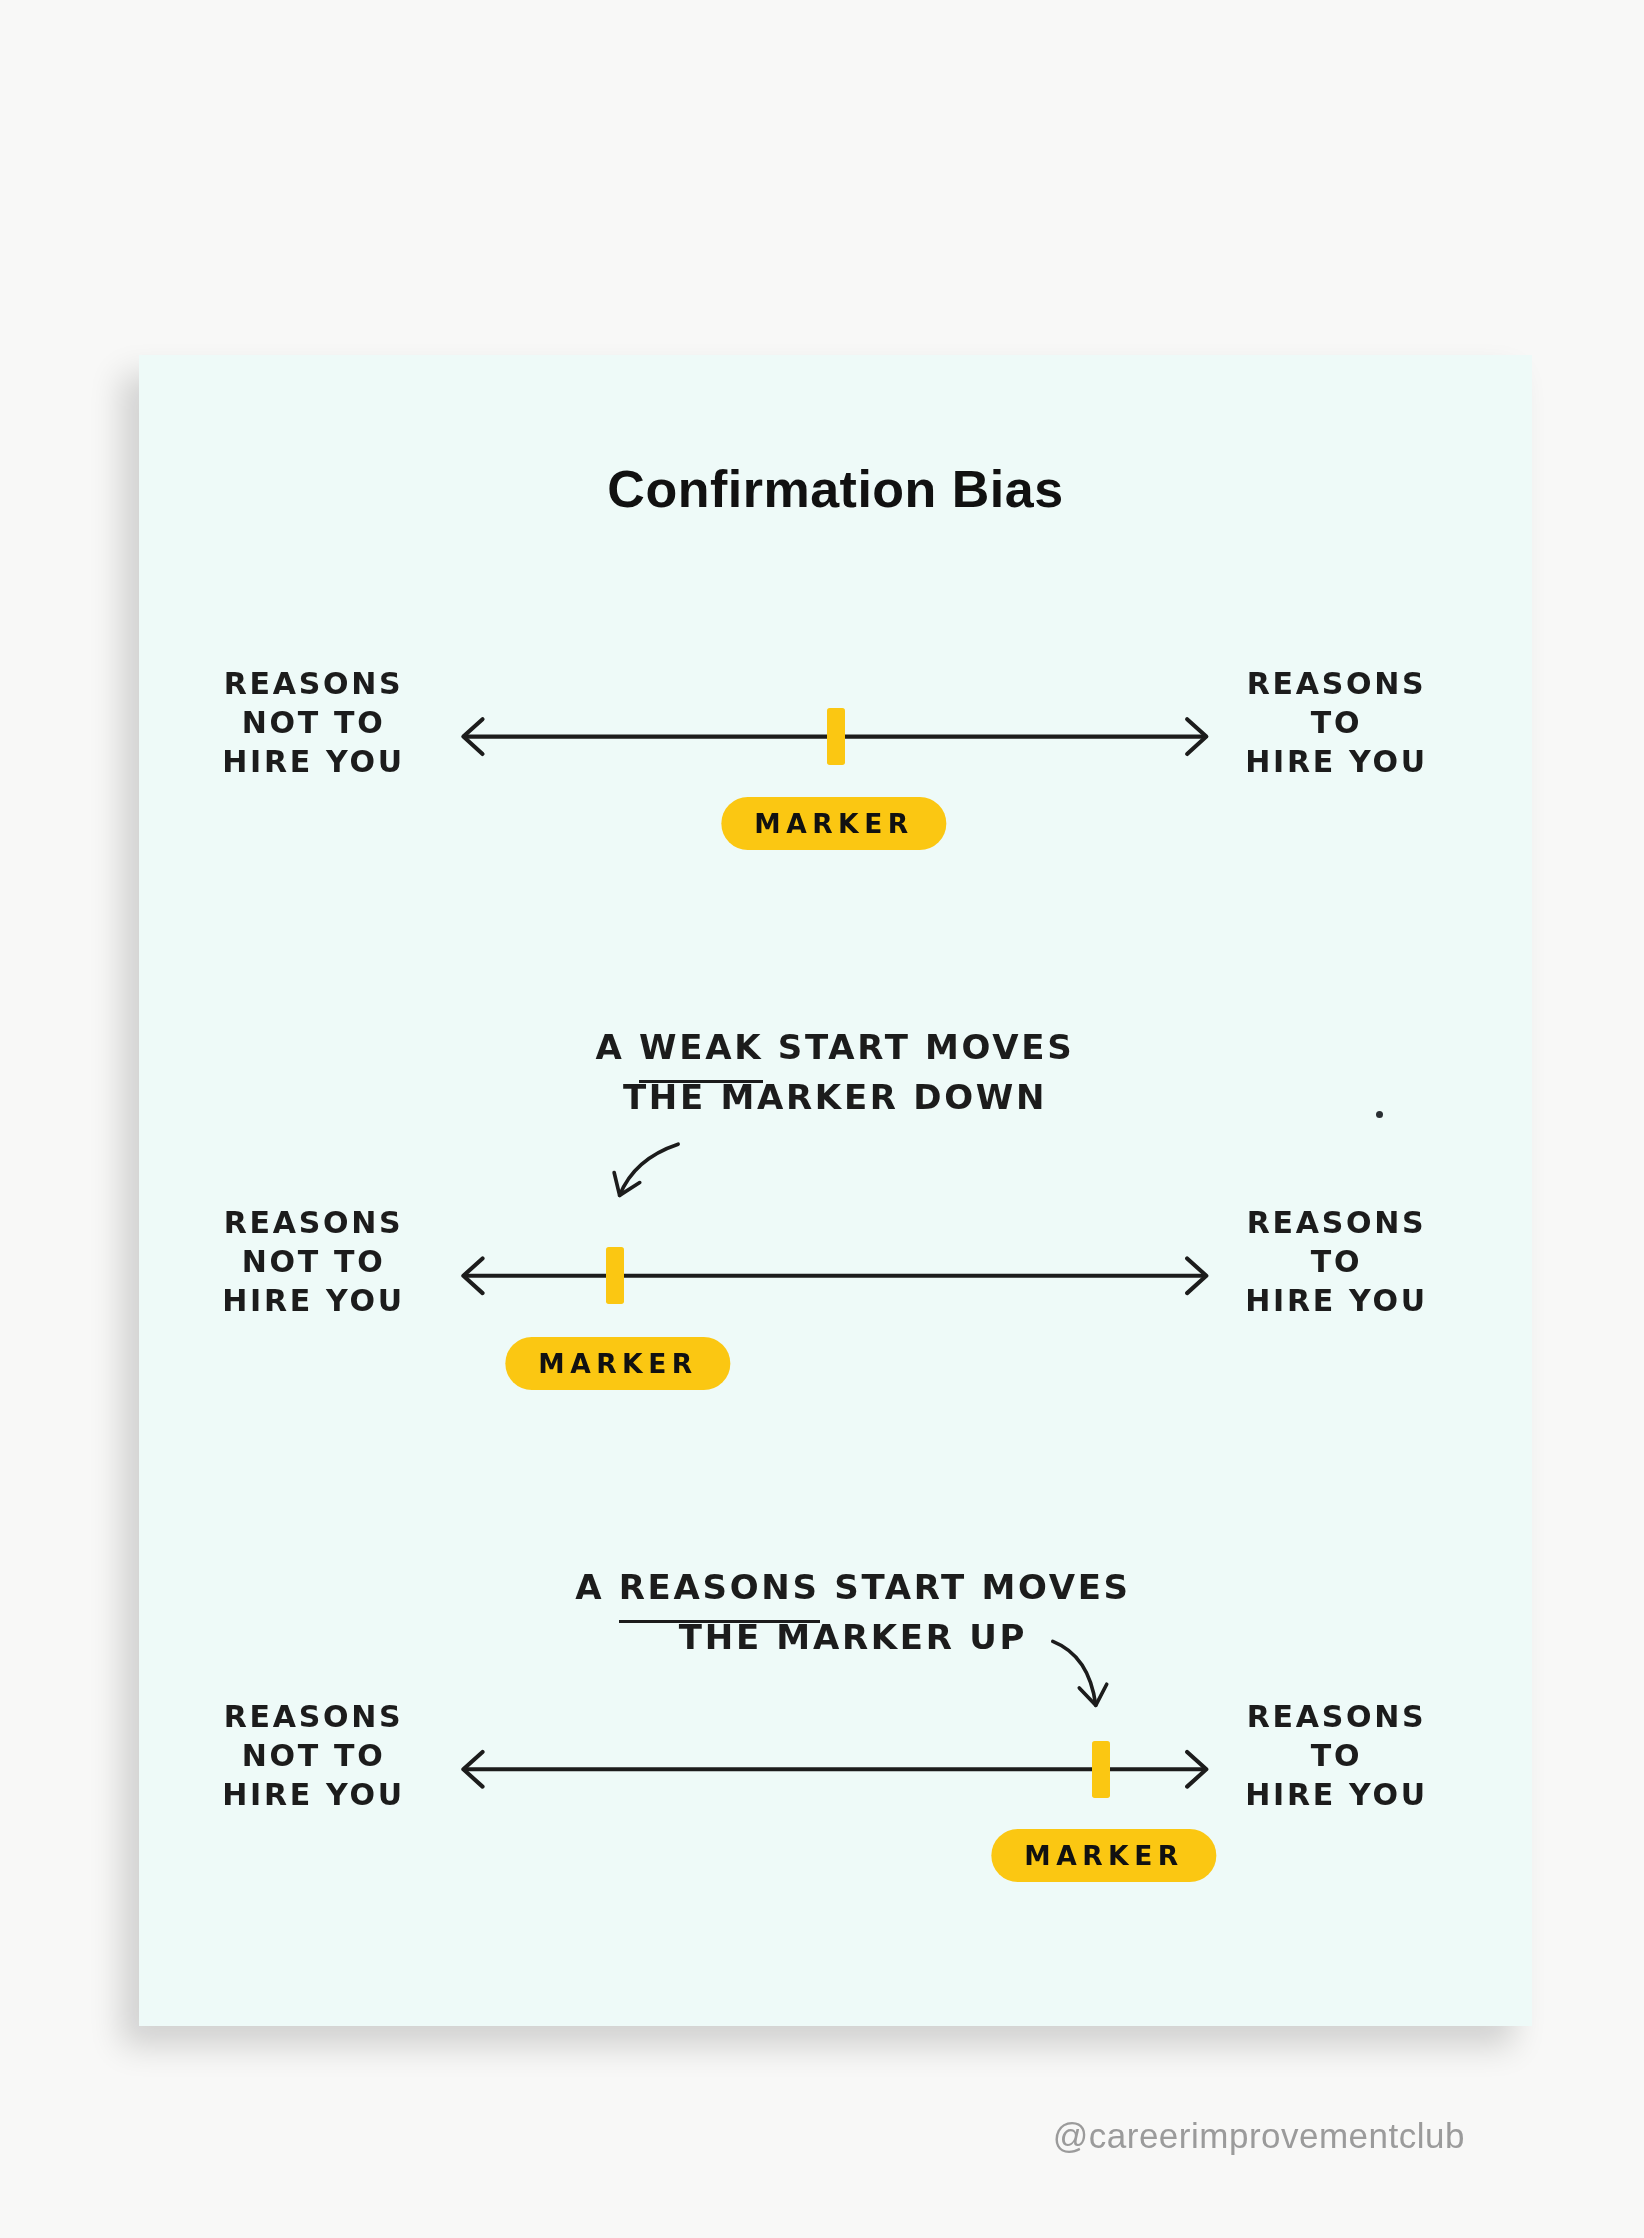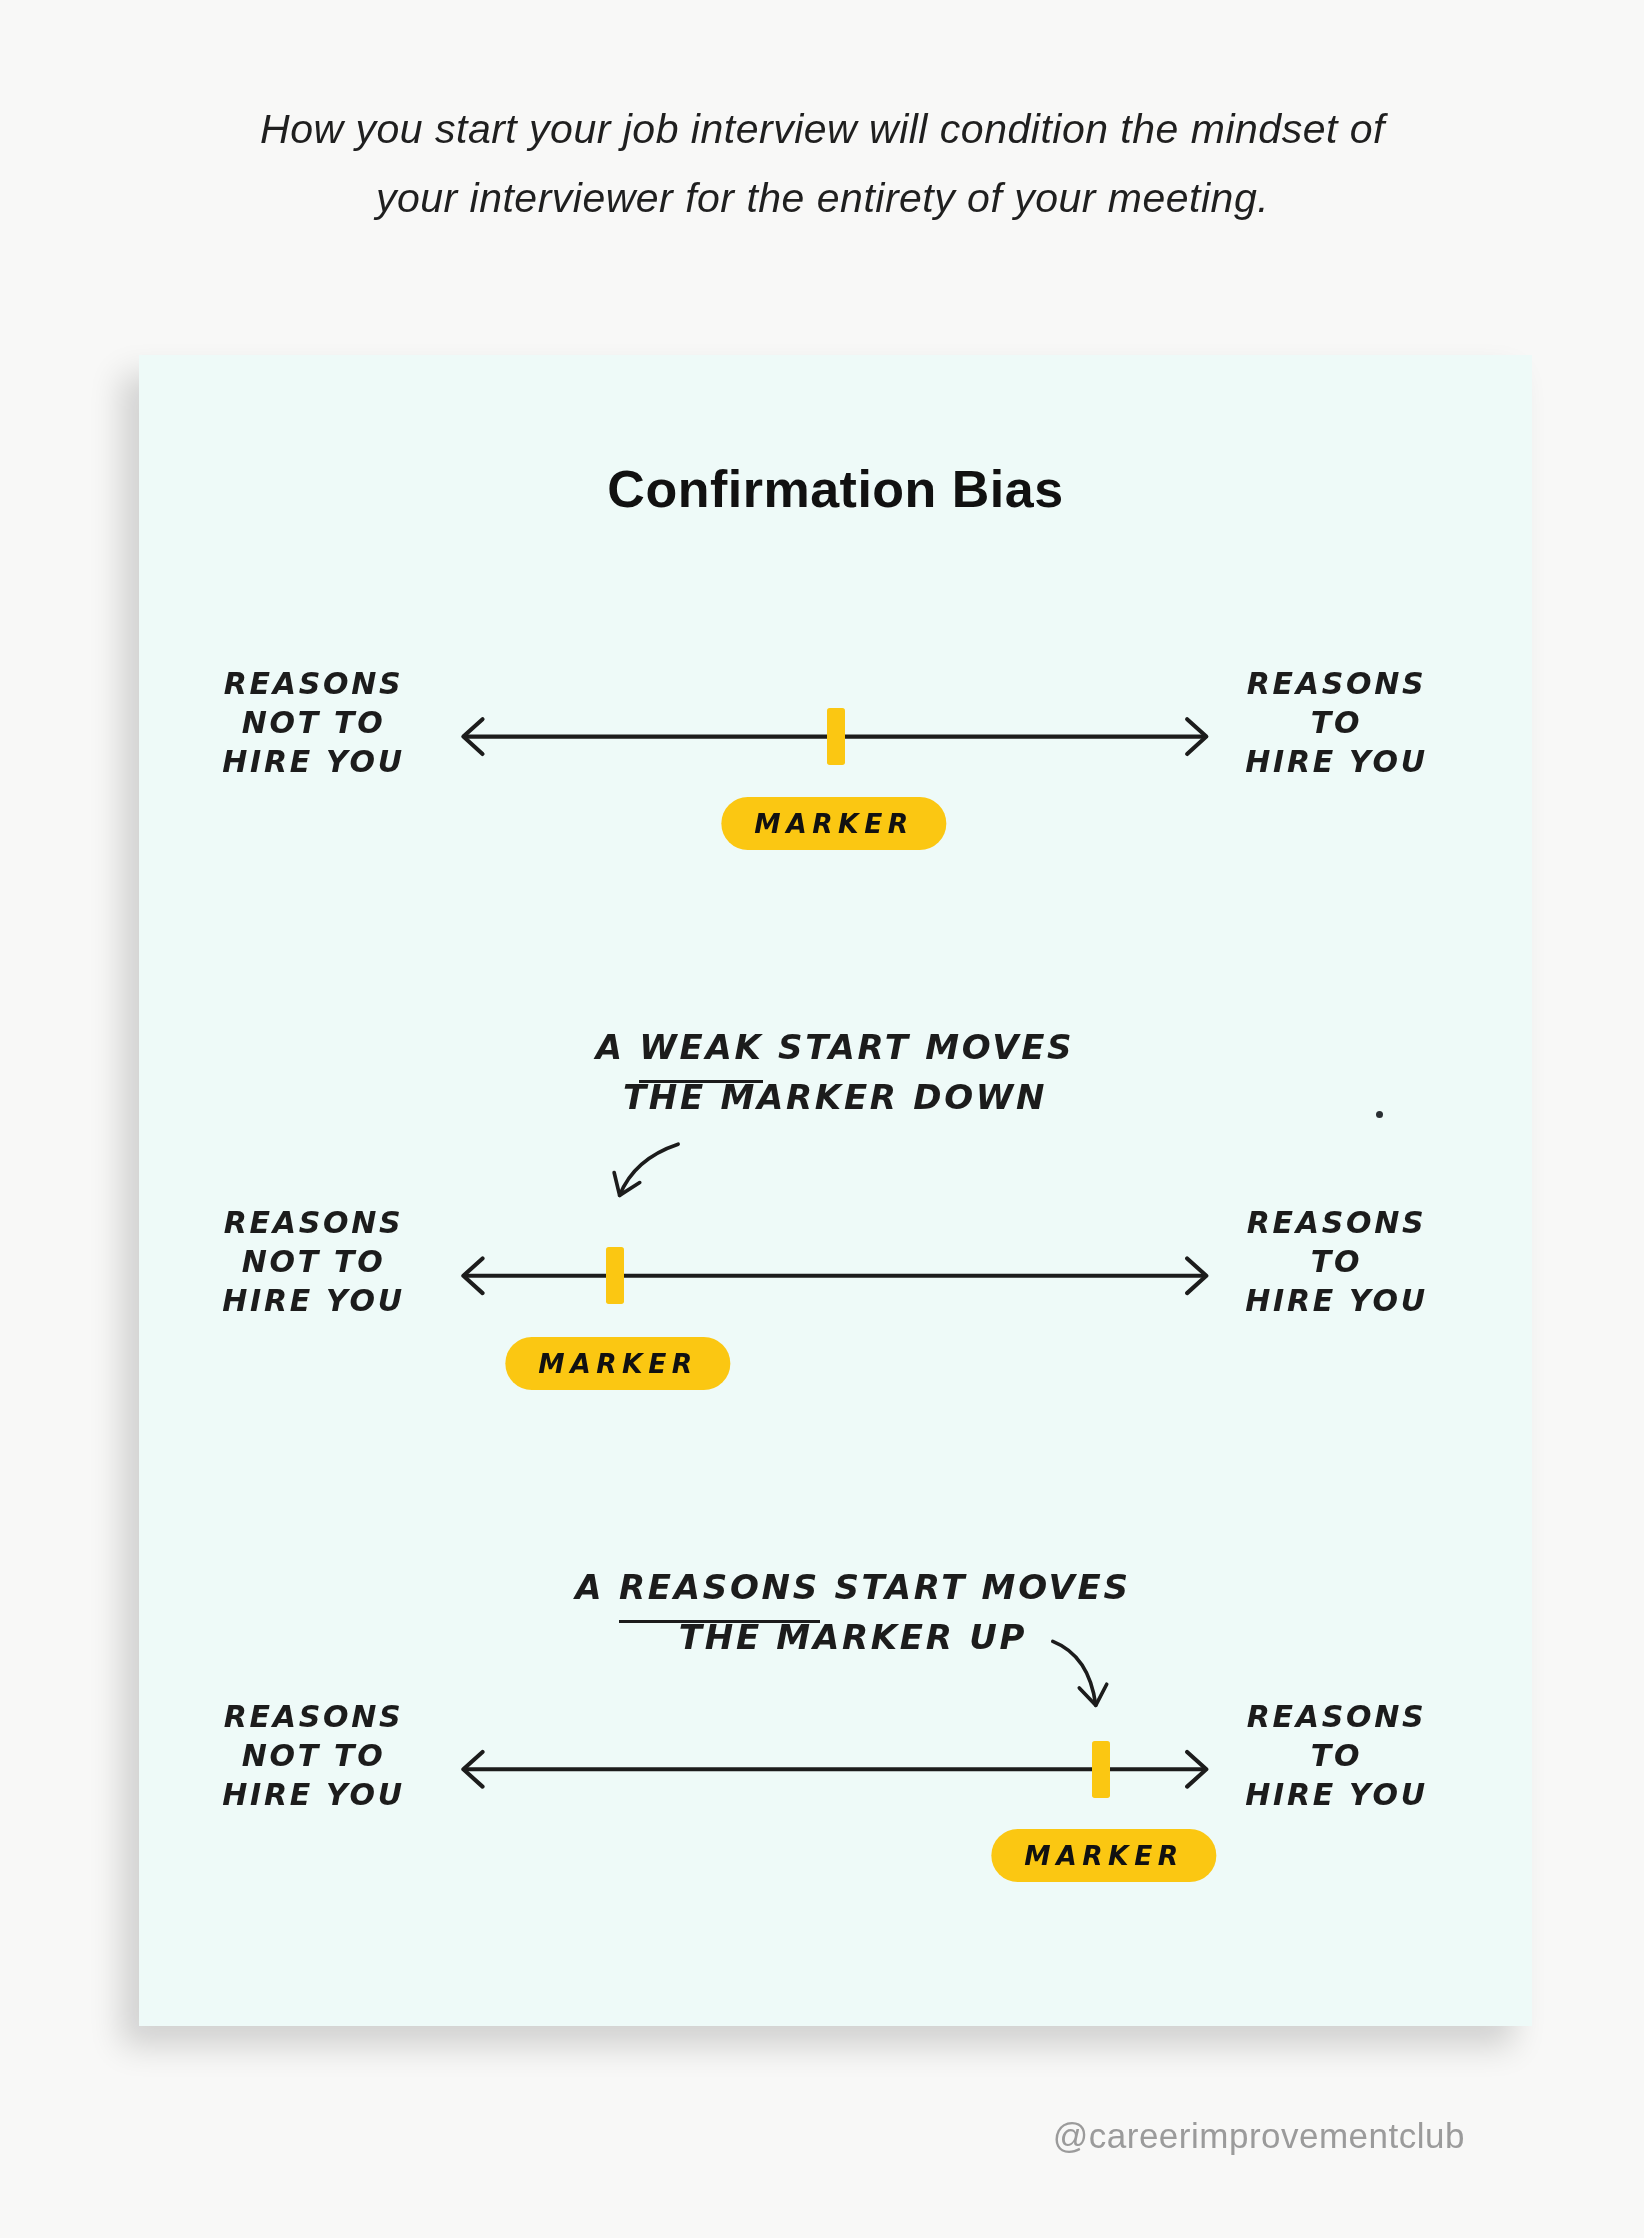--- a/index.html
+++ b/index.html
@@ -42,21 +42,21 @@
   }
   .card-title span{display:block;}
   
   svg.arrows{
     position:absolute;left:0;top:0;width:1645px;height:2239px;
     color:var(--ink);pointer-events:none;
   }
   
   .hand{
     font-family:"DejaVu Sans",sans-serif;
-    font-style:italic;font-weight:bold;
+    font-weight:bold;
   }
   .scale-label{
     position:absolute;width:311px;text-align:center;
     font-size:30px;line-height:39px;letter-spacing:2.7px;
   }
   .scale-label span{display:block;}
   .lbl-left{left:158px;}
   .lbl-right{left:1181px;}
   .row1 .scale-label{top:664px;}
   .row2 .scale-label{top:1203px;}
@@ -92,24 +92,20 @@
   .handle{
     position:absolute;top:2116px;right:180px;
     font-size:35px;color:var(--gray);letter-spacing:0.5px;
   }
 </style>
 </head>
 <body>
 
 <div class="page">
 
-  <div class="quote">
-    <span>How you start your job interview will condition the mindset of</span>
-    <span>your interviewer for the entirety of your meeting.</span>
-  </div>
 
   <div class="card"></div>
 
   <div class="card-title">
     <span>Confirmation Bias</span>
   </div>
 
   <svg class="arrows" viewBox="0 0 1800 2450">
     <g fill="none" stroke="currentColor" stroke-width="4.5" stroke-linecap="round" stroke-linejoin="round">
 

